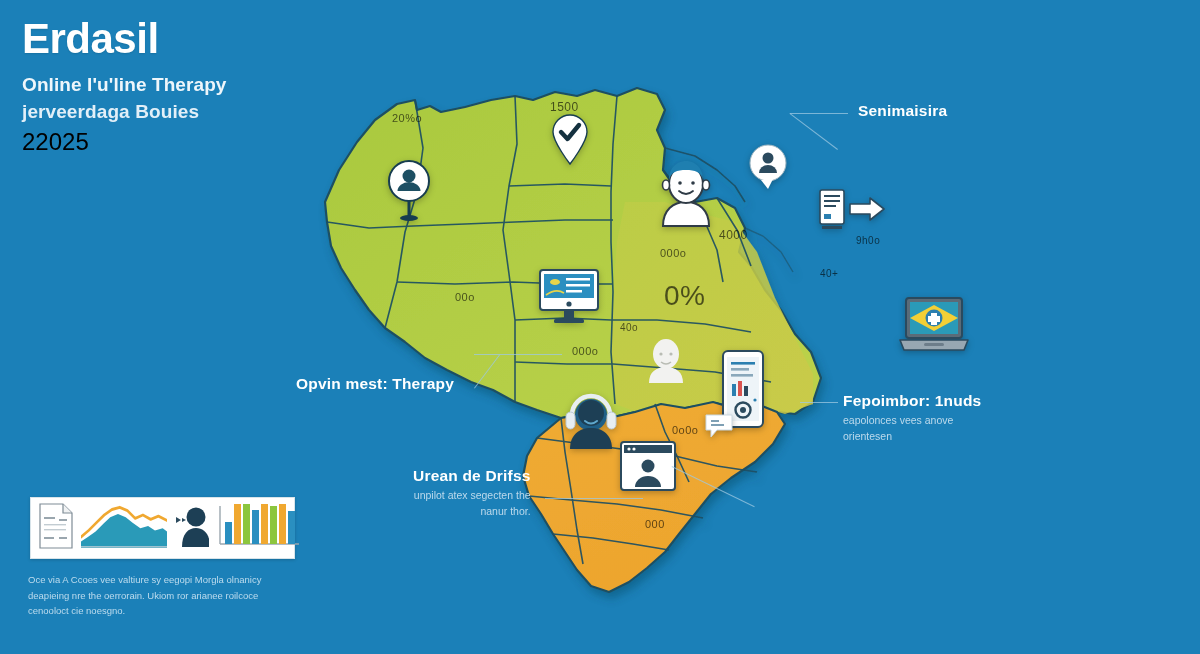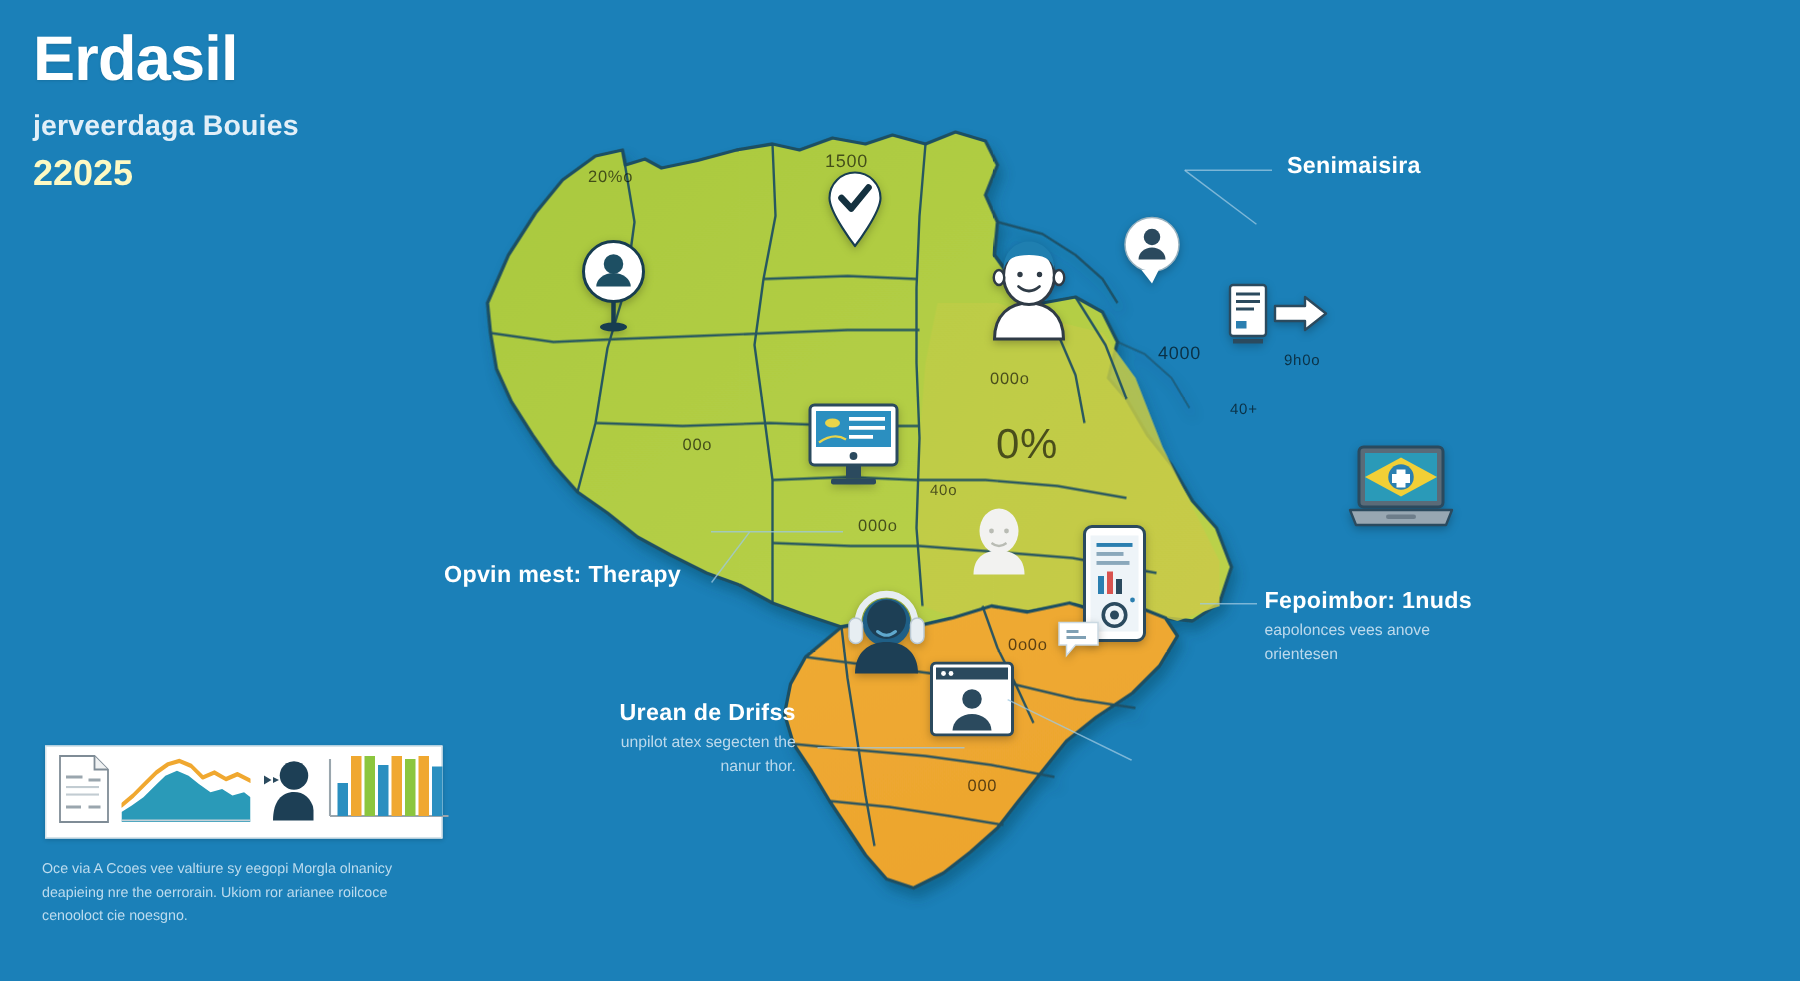--- a/index.html
+++ b/index.html
@@ -16,21 +16,21 @@
   .brand{
     font-size:42px;font-weight:bold;color:#ffffff;letter-spacing:-0.5px;
     line-height:1.0;margin:0 0 12px 2px;
     text-shadow:0 1px 2px rgba(0,0,0,.12);
   }
   .subtitle{
     font-size:19px;color:#eef6fb;font-weight:600;line-height:1.35;margin:0 0 1px 2px;
     letter-spacing:.1px;
   }
   .subtitle.dim{color:#e2eff8;}
-  .year{font-size:24px;font-weight:bold;color:#fef9c3;margin:4px 0 0 2px;}
+  .year{font-size:24px;font-weight:normal;color:#000000;margin:4px 0 0 2px;}
 
   
   .map-wrap{position:absolute;left:265px;top:52px;width:680px;height:580px;}
   .map-wrap svg{display:block;width:100%;height:100%;overflow:visible;}
 
   
   .maplabel{
     position:absolute;color:#000000;font-weight:normal;
     letter-spacing:.5px;pointer-events:none;opacity:.62;
     font-family:"Liberation Sans", sans-serif;
@@ -68,20 +68,21 @@
     font-size:9.5px;color:#bcdbee;line-height:1.65;
   }
 </style>
 </head>
 <body>
 
 <div id="stage">
 
   <div class="title-block">
     <div class="brand">Erdasil</div>
+    <div class="subtitle">Online  I'u'line Therapy</div>
     <div class="subtitle dim">jerveerdaga Bouies</div>
     <div class="year">22025</div>
   </div>
 
   <div class="map-wrap">
     <svg viewBox="0 0 680 580" xmlns="http://www.w3.org/2000/svg">
       <defs>
         <linearGradient id="gN" x1="0" y1="0" x2="1" y2="1">
           <stop offset="0%" stop-color="#a9c93f"></stop>
             <stop offset="100%" stop-color="#bcd24a"></stop>
@@ -139,21 +140,21 @@
         <path d="M480,176 L498,184 L516,200 L528,220" fill="none" stroke="#1d4f63" stroke-width="1.4" opacity=".6"></path>
       </g>
     </svg>
 
     <div></div>
   </div>
 
   <div id="maplabels">
       <div class="maplabel" style="left: 392px; top: 112px; font-size: 11px; text-align: center;">20%o</div>
       <div class="maplabel" style="left: 550px; top: 100px; font-size: 12px;">1500</div>
-      <div class="maplabel" style="left: 772px; top: 228px; font-size: 12px;">4000</div>
+      <div class="maplabel" style="left: 719px; top: 228px; font-size: 12px;">4000</div>
       <div class="maplabel" style="left: 856px; top: 235px; font-size: 10px;">9h0o</div>
       <div class="maplabel" style="left: 660px; top: 247px; font-size: 11px;">000o</div>
       <div class="maplabel" style="left: 820px; top: 268px; font-size: 10px;">40+</div>
       <div class="maplabel" style="left: 664px; top: 280px; font-size: 28px;">0%</div>
       <div class="maplabel" style="left: 455px; top: 291px; font-size: 11px;">00o</div>
       <div class="maplabel" style="left: 620px; top: 322px; font-size: 10px;">40o</div>
       <div class="maplabel" style="left: 572px; top: 345px; font-size: 11px;">000o</div>
       <div class="maplabel" style="left: 672px; top: 424px; font-size: 11px;">0o0o</div>
       <div class="maplabel" style="left: 645px; top: 518px; font-size: 11px;">000</div>
     </div>

